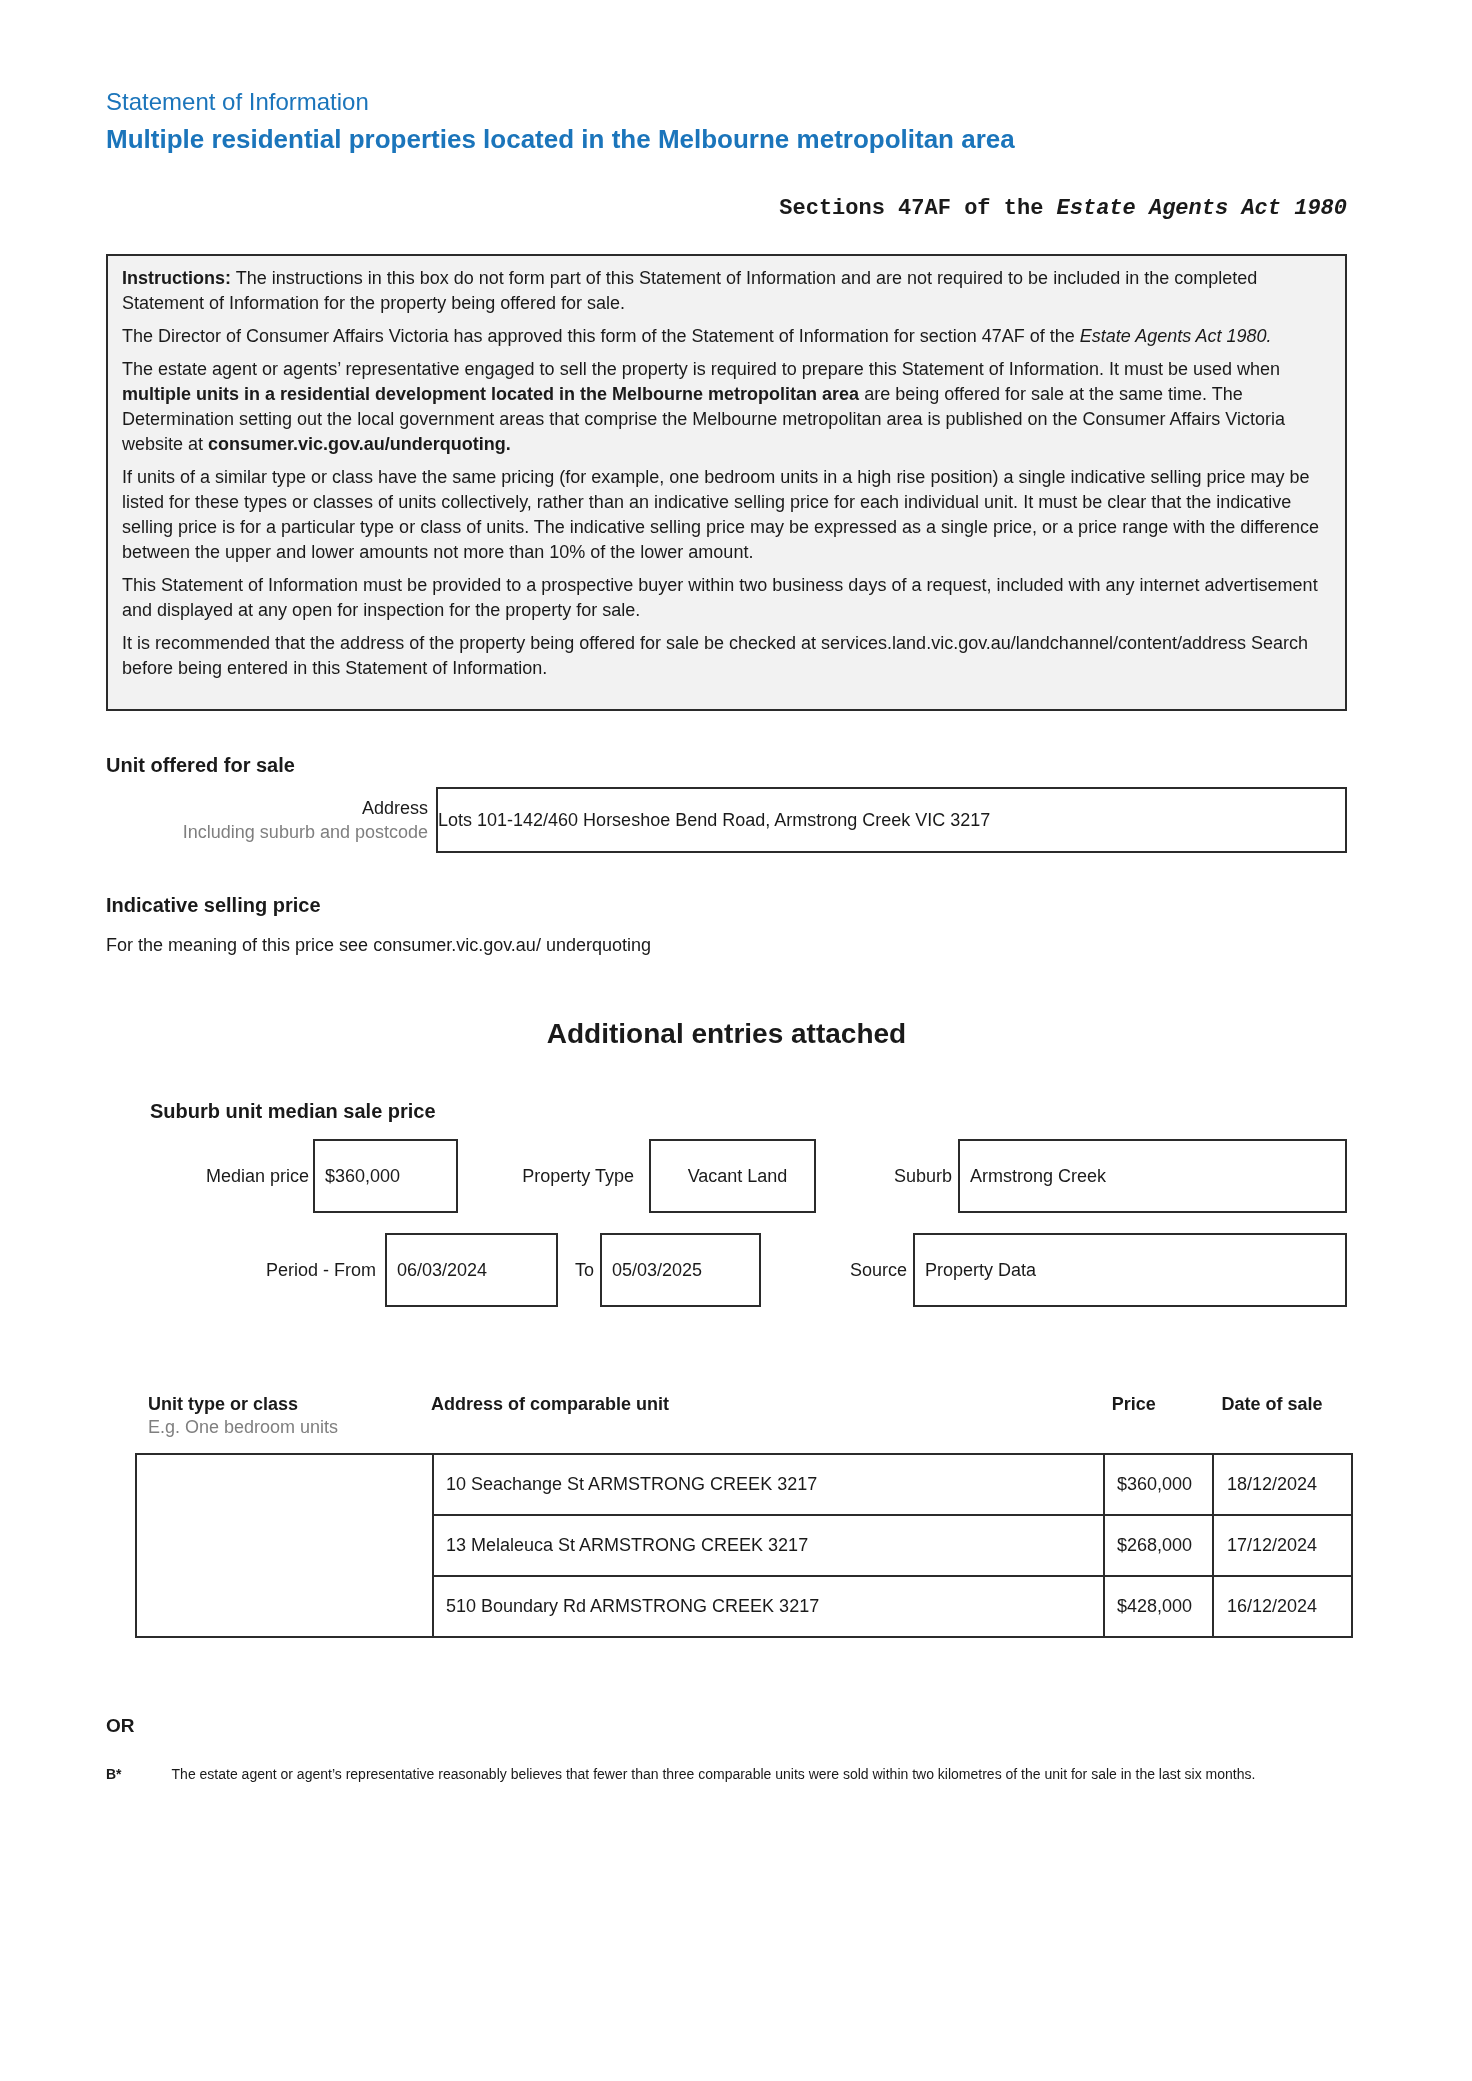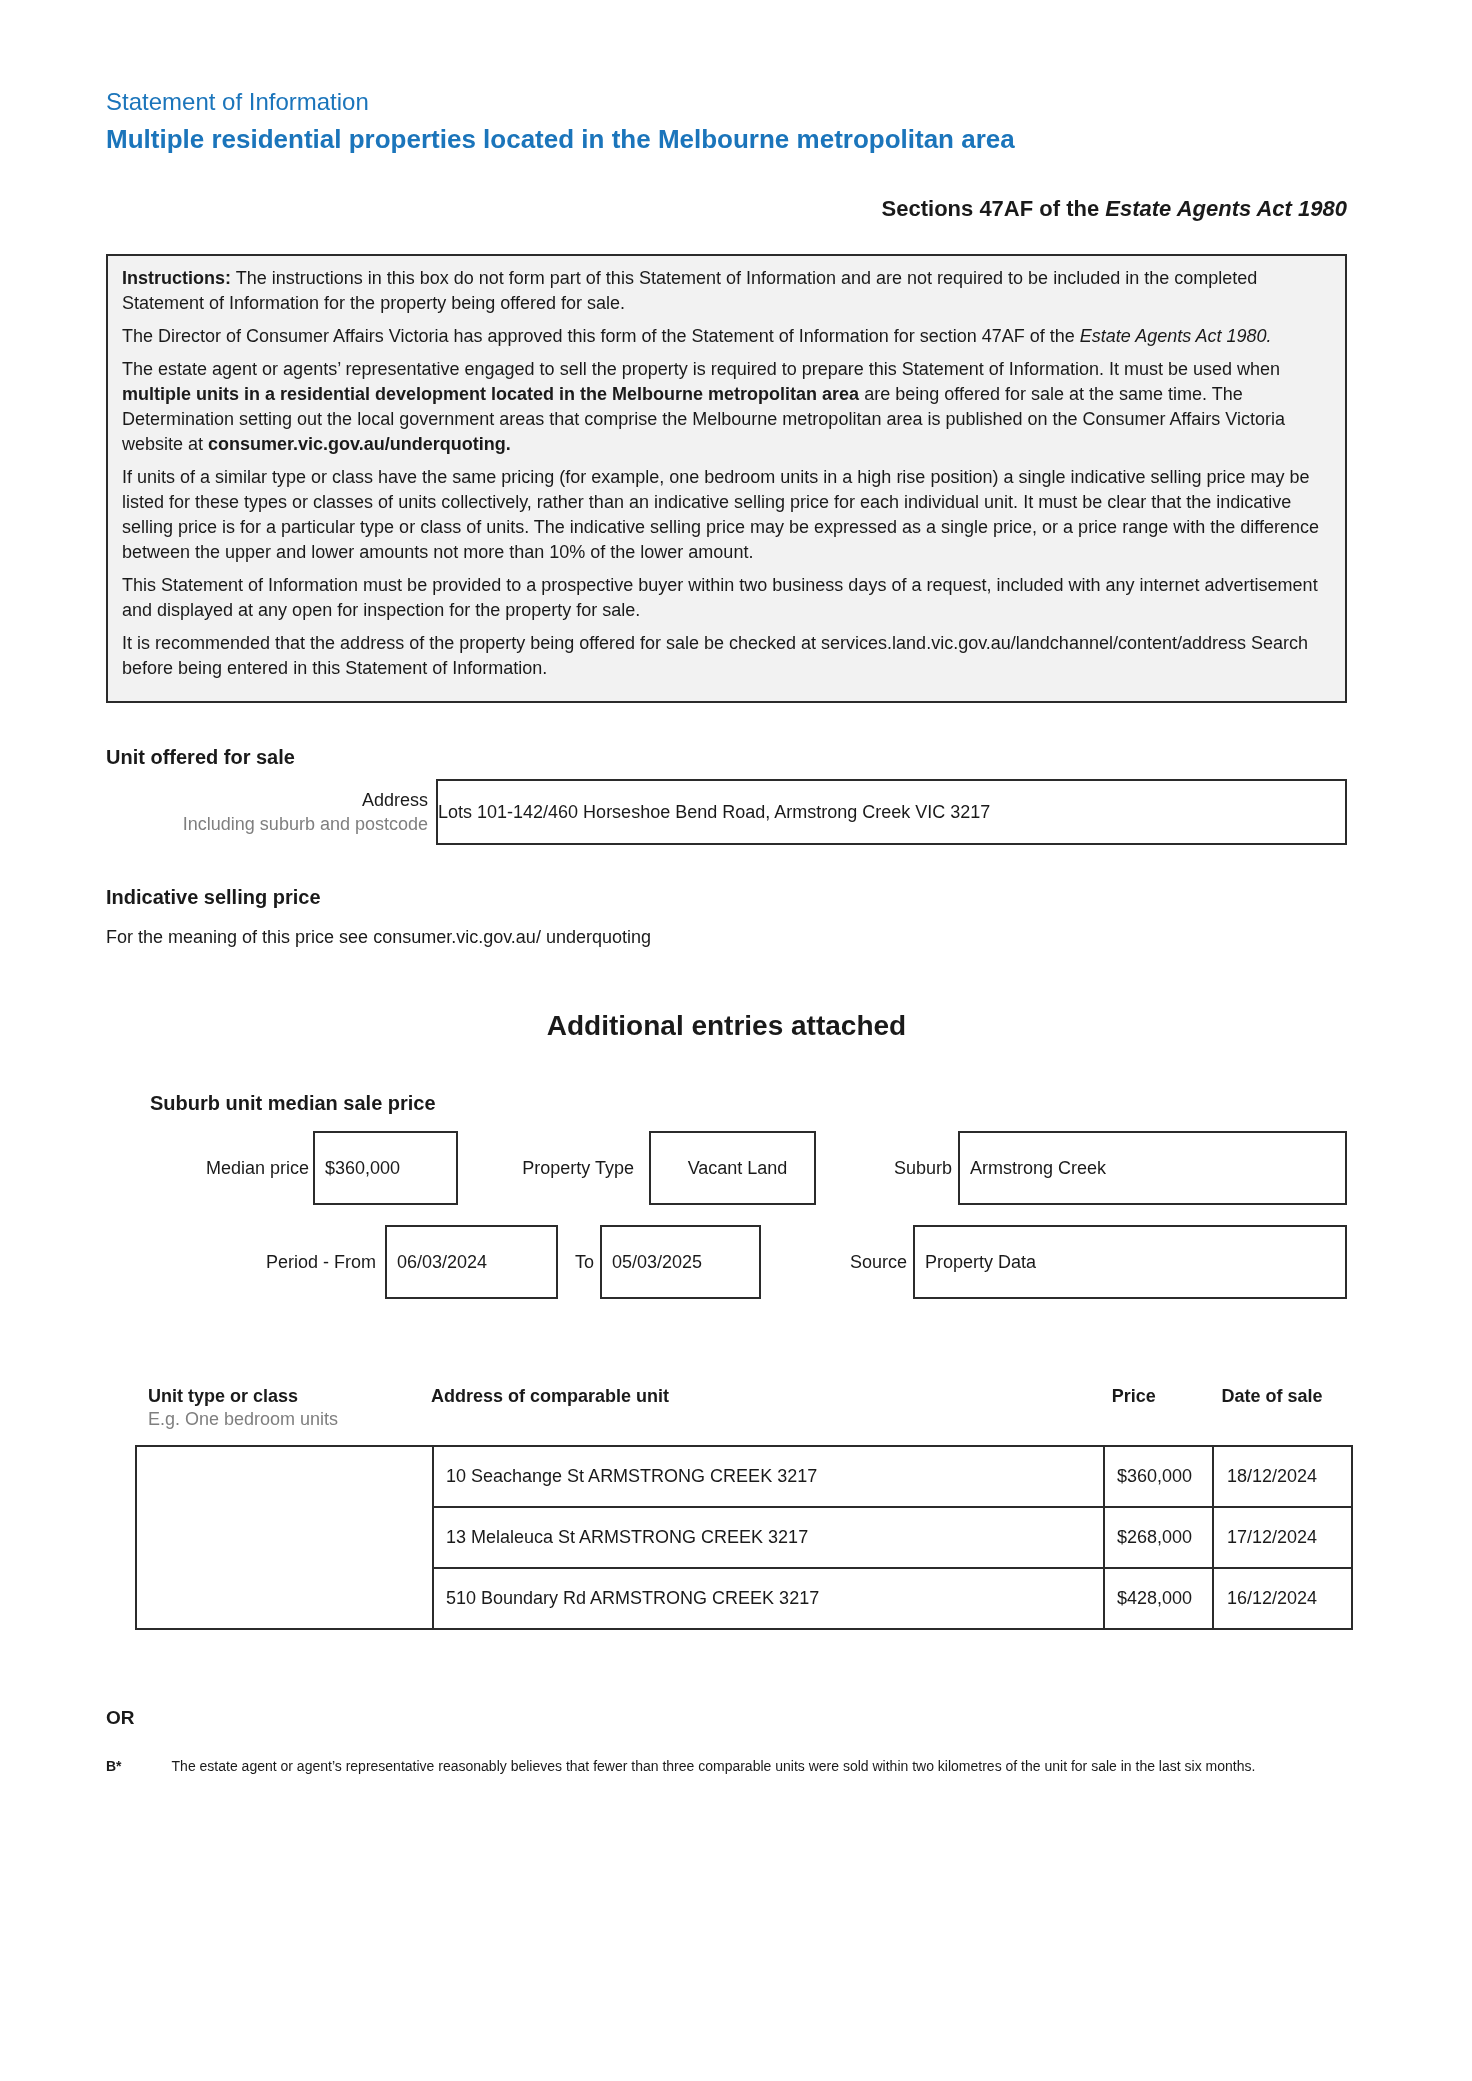--- a/index.html
+++ b/index.html
@@ -5,23 +5,23 @@
 <style>
   html,body{margin:0;padding:0;background:#fff;}
   body{font-family:"Liberation Sans",sans-serif;color:#1a1a1a;}
   .page{position:relative;width:1472px;height:1845px;background:#fff;overflow:hidden;}
   .content{padding:88px 125px 0 106px;}
   .b{font-weight:bold;}
   .i{font-style:italic;}
 
   .eyebrow{font-size:24px;font-weight:400;color:#1b75bb;line-height:28px;margin:0;}
   .doc-title{font-size:26px;font-weight:bold;color:#1b75bb;line-height:34px;margin:6px 0 0;max-width:920px;}
-  .section-ref{margin-top:40px;text-align:right;font-size:22px;font-weight:bold;line-height:26px;}
+  .section-ref{margin-top:40px;text-align:right;font-size:22px;font-weight:bold;line-height:26px;font-family:Liberation Mono, monospace;}
 
-  .instructions{margin-top:32px;background:#f2f2f2;border:2px solid #2b2b2b;padding:10px 14px 20px;font-size:18px;line-height:25px;}
+  .instructions{margin-top:32px;background:#f2f2f2;border:2px solid #2b2b2b;padding:10px 14px 28px;font-size:18px;line-height:25px;}
   .instructions p{margin:0 0 8px;}
   .instructions p:last-child{margin-bottom:0;}
 
   .h2{font-size:20px;font-weight:bold;margin:0;line-height:24px;}
   .mt-unit{margin-top:42px;}
   .mt-indic{margin-top:40px;}
   .mt-median{margin-top:48px;margin-left:44px;}
 
   .address-row{display:flex;margin-top:10px;align-items:stretch;}
   .address-label{width:322px;padding-right:8px;text-align:right;display:flex;flex-direction:column;justify-content:center;font-size:18px;line-height:24px;}

